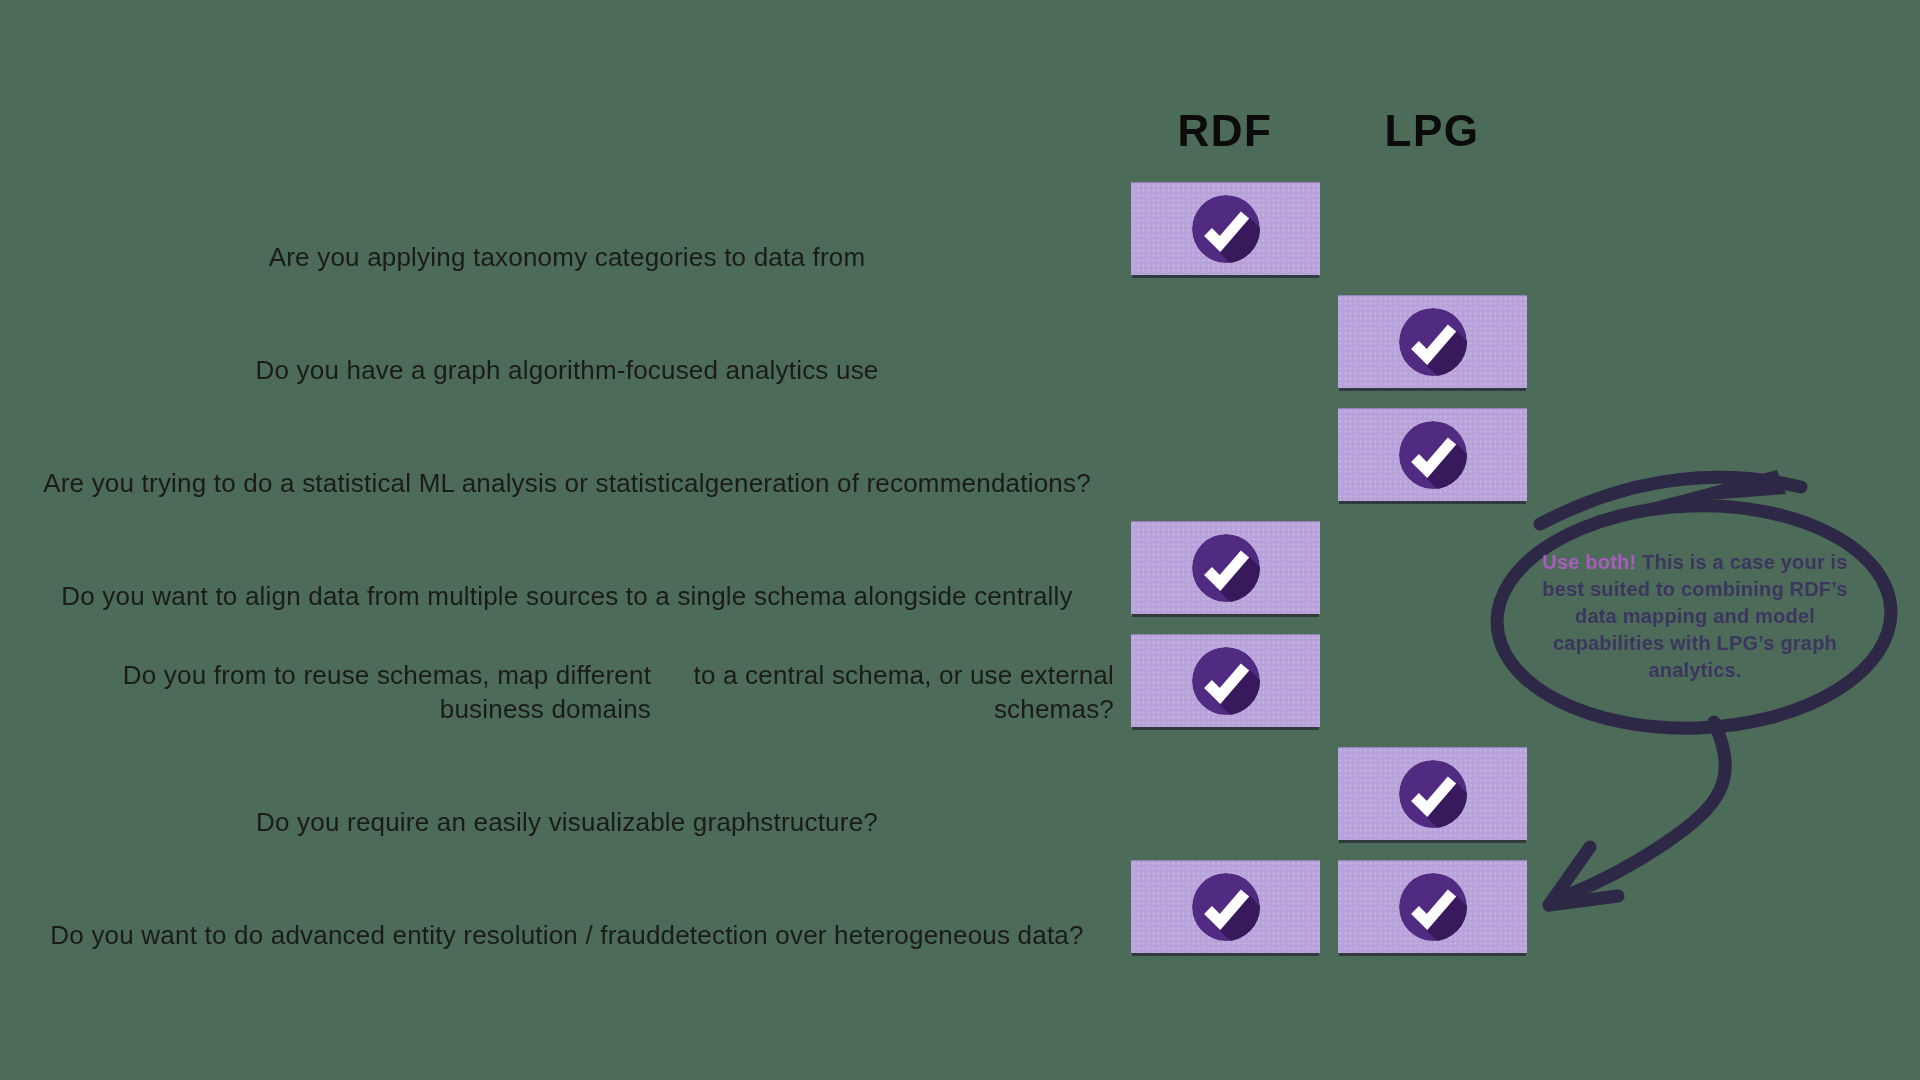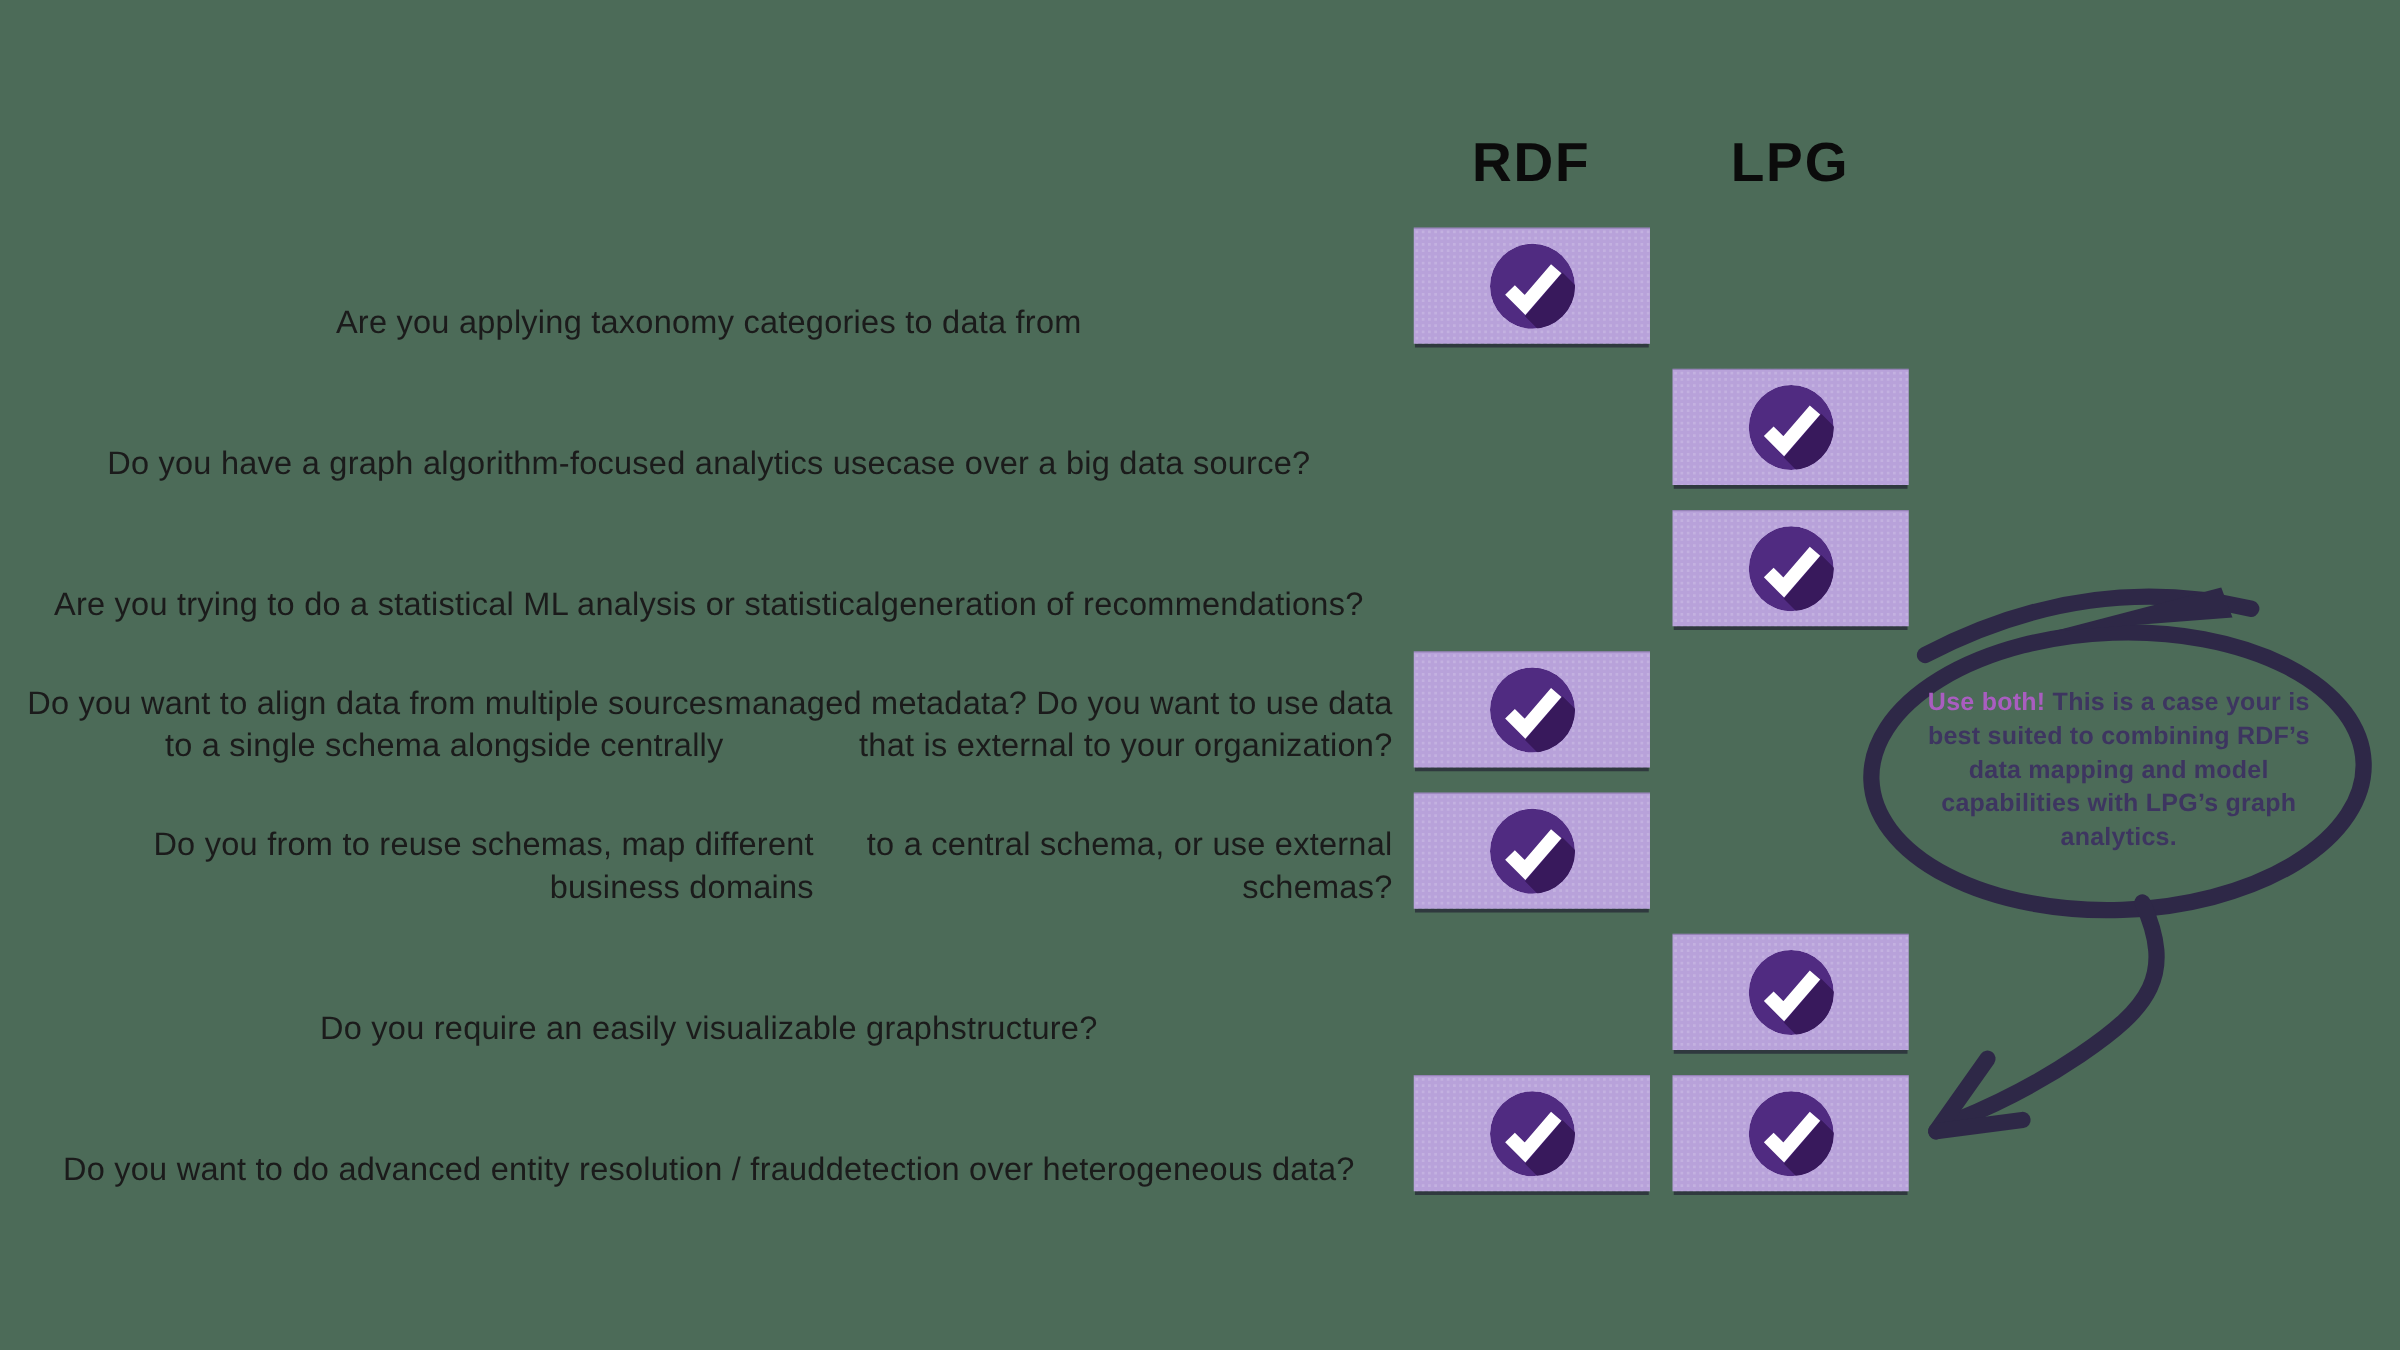--- a/index.html
+++ b/index.html
@@ -68,21 +68,20 @@
               <path d="M16 37 L28 49 L53 20" fill="none" stroke="#ffffff" stroke-width="11" stroke-linecap="butt" stroke-linejoin="miter"></path>
             </g>
           </svg>
         </div>
 
   </div>
 
   <div class="row" style="top: 295px;">
     <div class="q">
           <div>Do you have a graph algorithm-focused analytics use</div>
-          <div>case over a big data source?</div>
         </div>
 
     <div class="tile tile-lpg">
           <svg width="68" height="68" viewBox="0 0 68 68">
             <defs>
               <clipPath id="cc2">
                 <circle cx="34" cy="34" r="34"></circle>
               </clipPath>
             </defs>
             <g clip-path="url(#cc2)">
@@ -112,21 +111,20 @@
               <path d="M12 42 L28 58 L58 23 L118 83 L72 102 Z" fill="#38195c"></path>
               <path d="M16 37 L28 49 L53 20" fill="none" stroke="#ffffff" stroke-width="11" stroke-linecap="butt" stroke-linejoin="miter"></path>
             </g>
           </svg>
         </div>
   </div>
 
   <div class="row" style="top: 521px;">
     <div class="q">
           <div>Do you want to align data from multiple sources to a single schema alongside centrally</div>
-          <div>managed metadata? Do you want to use data that is external to your organization?</div>
         </div>
     <div class="tile tile-rdf">
           <svg width="68" height="68" viewBox="0 0 68 68">
             <defs>
               <clipPath id="cc4">
                 <circle cx="34" cy="34" r="34"></circle>
               </clipPath>
             </defs>
             <g clip-path="url(#cc4)">
               <circle cx="34" cy="34" r="34" fill="#502b81"></circle>

